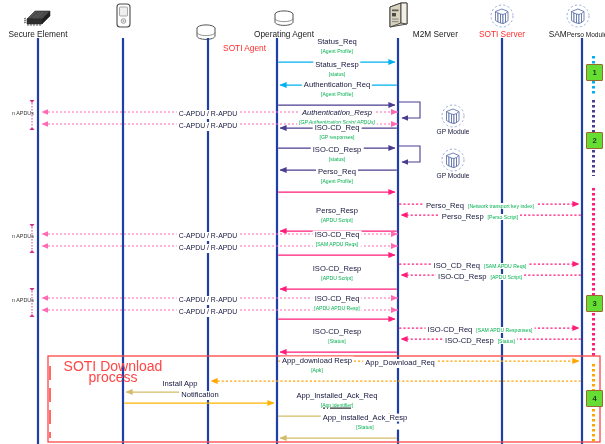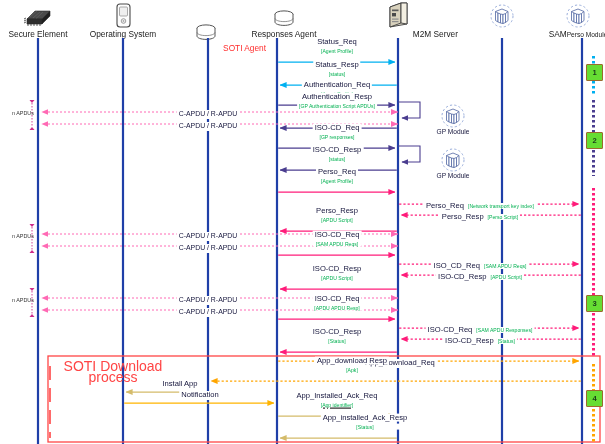--- a/index.html
+++ b/index.html
@@ -62,41 +62,40 @@
       </div>
       <div class="actor" style="left: 63px; top: 2px; width: 120px;">
         <div class="ico">
           <svg width="17" height="25" viewBox="0 0 17 25">
       <rect x="2" y="1" width="13" height="23" rx="3" ry="3" fill="#fdfdfd" stroke="#4a4a4a" stroke-width="1.1"></rect>
       <rect x="4.5" y="4" width="8" height="9" rx="1" fill="#efefef" stroke="#777" stroke-width="0.6"></rect>
       <circle cx="8.5" cy="18" r="2.3" fill="#f4f4f4" stroke="#777" stroke-width="0.7"></circle>
       <circle cx="8.5" cy="18" r="0.9" fill="#aaa"></circle>
     </svg>
         </div>
-        <div class="nm">Operating System</div>
       </div>
       <div class="actor" style="left: 146px; top: 16px; width: 120px; text-align: right;">
         <div class="ico">
           <svg width="22" height="18" viewBox="0 0 22 18">
       <ellipse cx="11" cy="4.2" rx="9" ry="3.3" fill="#ffffff" stroke="#555" stroke-width="1"></ellipse>
       <path d="M2 4.2 L2 12 C2 13.9 6 15.4 11 15.4 C16 15.4 20 13.9 20 12 L20 4.2" fill="#ffffff" stroke="#555" stroke-width="1"></path>
       <path d="M2 8.3 C2 10.2 6 11.6 11 11.6 C16 11.6 20 10.2 20 8.3" fill="none" stroke="#777" stroke-width="0.8"></path>
     </svg>
         </div>
         <div class="nm red">SOTI Agent</div>
       </div>
       <div class="actor" style="left: 224px; top: 2px; width: 120px;">
         <div class="ico">
           <svg width="22" height="18" viewBox="0 0 22 18">
       <ellipse cx="11" cy="4.2" rx="9" ry="3.3" fill="#ffffff" stroke="#555" stroke-width="1"></ellipse>
       <path d="M2 4.2 L2 12 C2 13.9 6 15.4 11 15.4 C16 15.4 20 13.9 20 12 L20 4.2" fill="#ffffff" stroke="#555" stroke-width="1"></path>
       <path d="M2 8.3 C2 10.2 6 11.6 11 11.6 C16 11.6 20 10.2 20 8.3" fill="none" stroke="#777" stroke-width="0.8"></path>
     </svg>
         </div>
-        <div class="nm">Responses Agent</div>
+        <div class="nm">Operating Agent</div>
       </div>
       <div class="actor" style="left: 338px; top: 2px; width: 120px; text-align: right;">
         <div class="ico">
           <svg width="24" height="26" viewBox="0 0 24 26">
       <path d="M4 5 L15 1 L21 1 L21 22 L4 25 Z" fill="#e8e3d2" stroke="#3a3a3a" stroke-width="0.9"></path>
       <path d="M4 5 L15 1 L15 21 L4 25 Z" fill="#d9d2bd" stroke="#3a3a3a" stroke-width="0.9"></path>
       <path d="M15 1 L21 1 L21 22 L15 21 Z" fill="#f3efe2" stroke="#3a3a3a" stroke-width="0.9"></path>
       <rect x="6" y="7.5" width="6.5" height="1.7" fill="#5a5a5a"></rect>
       <rect x="6" y="11" width="4" height="3.4" fill="#4a4a4a"></rect>
       <rect x="6" y="16.5" width="6.5" height="1.2" fill="#8d8d8d"></rect>
@@ -112,20 +111,21 @@
       <g fill="#ffffff" stroke="#5b6fa8" stroke-width="0.85">
         <path d="M6.5 7.5 L6.5 16.5 L9 18 L9 9 Z"></path>
         <path d="M9 9 L9 18 L11.5 19 L11.5 10 Z"></path>
         <path d="M11.5 10 L11.5 19 L14 19.5 L14 10.5 Z"></path>
         <path d="M14 10.5 L14 19.5 L16.5 18.5 L16.5 9.5 Z"></path>
         <path d="M16.5 9.5 L16.5 18.5 L19 16.5 L19 7.5 Z"></path>
       </g>
       <path d="M6.5 7.5 L13 5 L19 7.5" fill="none" stroke="#5b6fa8" stroke-width="0.85"></path>
     </svg>
         </div>
+        <div class="nm red">SOTI Server</div>
       </div>
       <div class="actor" style="left: 518px; top: 2px; width: 120px;">
         <div class="ico">
           <svg width="26" height="24" viewBox="0 0 26 24">
       <circle cx="13" cy="12" r="11" fill="none" stroke="#8fa5d6" stroke-width="0.9" stroke-dasharray="2.2 2.2"></circle>
       <g fill="#ffffff" stroke="#5b6fa8" stroke-width="0.85">
         <path d="M6.5 7.5 L6.5 16.5 L9 18 L9 9 Z"></path>
         <path d="M9 9 L9 18 L11.5 19 L11.5 10 Z"></path>
         <path d="M11.5 10 L11.5 19 L14 19.5 L14 10.5 Z"></path>
         <path d="M14 10.5 L14 19.5 L16.5 18.5 L16.5 9.5 Z"></path>
@@ -221,37 +221,37 @@
       <line x1="593.5" y1="56" x2="593.5" y2="96" stroke="#00b0f0" stroke-width="3" stroke-dasharray="2.5 2.5"></line>
       <line x1="593.5" y1="100" x2="593.5" y2="176" stroke="#4a3d8f" stroke-width="3" stroke-dasharray="2.5 2.5"></line>
       <line x1="593.5" y1="188" x2="593.5" y2="356" stroke="#ff1c7a" stroke-width="3" stroke-dasharray="2.5 2.5"></line>
       <line x1="593.5" y1="364" x2="593.5" y2="444" stroke="#ffa500" stroke-width="3" stroke-dasharray="2.5 2.5"></line>
     </svg>
 
   <div id="overlays">
       <div class="msg" style="left: 337px; top: 53.5px;"><div class="t">Status_Req</div><div class="s">[Agent Profile]</div></div>
       <div class="msg" style="left: 337px; top: 76.5px;"><div class="t">Status_Resp</div><div class="s">[status]</div></div>
       <div class="msg" style="left: 337px; top: 96.5px;"><div class="t">Authentication_Req</div><div class="s">[Agent Profile]</div></div>
-      <div class="msg" style="left: 337px; top: 109px;"><div class="t">Authentication_Resp</div><div class="s">[GP Authentication Script APDUs]</div></div>
+      <div class="msg" style="left: 337px; top: 125px; font-style: italic;"><div class="t">Authentication_Resp</div><div class="s">[GP Authentication Script APDUs]</div></div>
       <div class="msg" style="left: 337px; top: 139.5px;"><div class="t">ISO-CD_Req</div><div class="s">[GP responses]</div></div>
       <div class="msg" style="left: 337px; top: 161.5px;"><div class="t">ISO-CD_Resp</div><div class="s">[status]</div></div>
       <div class="msg" style="left: 337px; top: 183.5px;"><div class="t">Perso_Req</div><div class="s">[Agent Profile]</div></div>
       <div class="msg" style="left: 480px; top: 203px; transform: translate(-50%, -50%);"><span><span class="t">Perso_Req</span><span class="s" style="display: inline-block;">[Network transport key index]</span></span></div>
       <div class="msg" style="left: 480px; top: 214px; transform: translate(-50%, -50%);"><span><span class="t">Perso_Resp</span><span class="s" style="display: inline-block;">[Perso Script]</span></span></div>
       <div class="msg" style="left: 337px; top: 222.5px;"><div class="t">Perso_Resp</div><div class="s">[APDU Script]</div></div>
       <div class="msg" style="left: 337px; top: 246.5px;"><div class="t">ISO-CD_Req</div><div class="s">[SAM APDU Reqs]</div></div>
       <div class="msg" style="left: 480px; top: 263px; transform: translate(-50%, -50%);"><span><span class="t">ISO_CD_Req</span><span class="s" style="display: inline-block;">[SAM APDU Reqs]</span></span></div>
       <div class="msg" style="left: 480px; top: 274px; transform: translate(-50%, -50%);"><span><span class="t">ISO-CD_Resp</span><span class="s" style="display: inline-block;">[APDU Script]</span></span></div>
       <div class="msg" style="left: 337px; top: 280.5px;"><div class="t">ISO-CD_Resp</div><div class="s">[APDU Script]</div></div>
       <div class="msg" style="left: 337px; top: 310.5px;"><div class="t">ISO-CD_Req</div><div class="s">[APDU APDU Resp]</div></div>
       <div class="msg" style="left: 480px; top: 327px; transform: translate(-50%, -50%);"><span><span class="t">ISO-CD_Req</span><span class="s" style="display: inline-block;">[SAM APDU Responses]</span></span></div>
       <div class="msg" style="left: 480px; top: 338px; transform: translate(-50%, -50%);"><span><span class="t">ISO-CD_Resp</span><span class="s" style="display: inline-block;">[Status]</span></span></div>
       <div class="msg" style="left: 337px; top: 343.5px;"><div class="t">ISO-CD_Resp</div><div class="s">[Status]</div></div>
       <div class="msg" style="left: 400px; top: 360px; transform: translate(-50%, -50%);"><span><span class="t">App_Download_Req</span></span></div>
-      <div class="msg" style="left: 352px; top: 372.5px;"><div class="t">App_download Resp</div><div class="s">[Apk]</div></div>
+      <div class="msg" style="left: 317px; top: 372.5px;"><div class="t">App_download Resp</div><div class="s">[Apk]</div></div>
       <div class="msg" style="left: 180px; top: 390px;"><div class="t">Install App</div></div>
       <div class="msg" style="left: 200px; top: 401px;"><div class="t">Notification</div></div>
       <div class="msg" style="left: 337px; top: 407.5px; text-decoration: underline;"><div class="t">App_Installed_Ack_Req</div><div class="s">[App identifier]</div></div>
       <div class="msg" style="left: 337px; top: 429.5px; margin-left: 28px;"><div class="t">App_installed_Ack_Resp</div><div class="s">[Status]</div></div>
       <div class="msg" style="left: 208px; top: 111px; transform: translate(-50%, -50%);"><span class="t" style="font-size: 6.9px;">C-APDU / R-APDU</span></div>
       <div class="msg" style="left: 208px; top: 123px; transform: translate(-50%, -50%);"><span class="t" style="font-size: 6.9px;">C-APDU / R-APDU</span></div>
       <div class="sidelbl" style="left: 12px; top: 110px;">n APDUs</div>
       <div class="msg" style="left: 208px; top: 233px; transform: translate(-50%, -50%);"><span class="t" style="font-size: 6.9px;">C-APDU / R-APDU</span></div>
       <div class="msg" style="left: 208px; top: 245px; transform: translate(-50%, -50%);"><span class="t" style="font-size: 6.9px;">C-APDU / R-APDU</span></div>
       <div class="sidelbl" style="left: 12px; top: 233px;">n APDUs</div>

